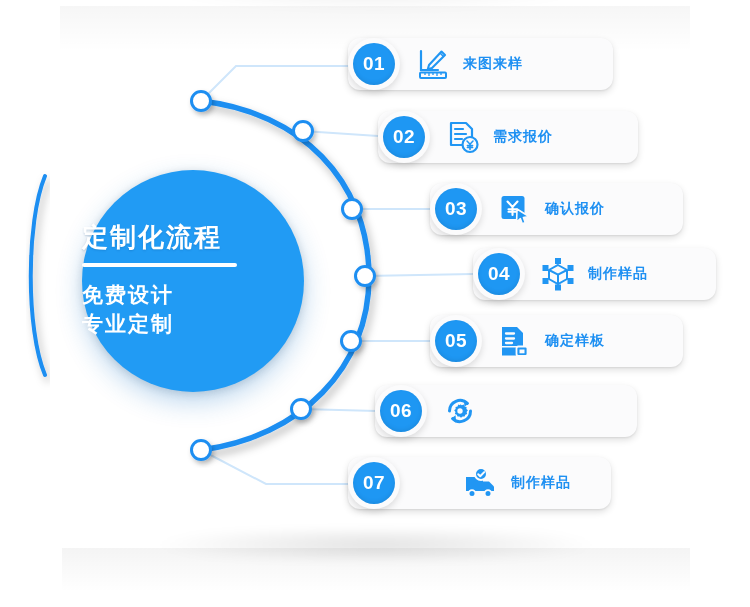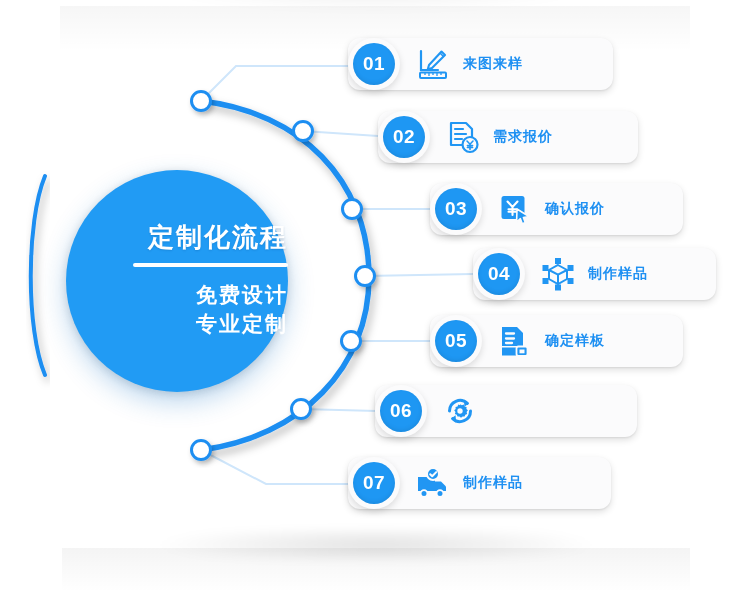--- a/index.html
+++ b/index.html
@@ -45,28 +45,28 @@
     width: 628px; height: 44px;
     background: linear-gradient(to bottom, rgba(0,0,0,0.045), rgba(0,0,0,0));
   }
 
   
   .arc-layer { position: absolute; left: 0; top: 0; width: 750px; height: 607px; }
 
   
   .hub {
     position: absolute;
-    left: 66px; top: 170px;
+    left: 82px; top: 170px;
     width: 222px; height: 222px;
     border-radius: 50%;
     background: #219bf4;
     box-shadow: 0 10px 26px rgba(30,120,200,0.30), 0 2px 8px rgba(0,0,0,0.14);
     display: flex;
     flex-direction: column;
-    align-items: flex-end;
+    align-items: flex-start;
     justify-content: center;
   }
   .hub-title {
     color: #ffffff;
     font-size: 26px;
     font-weight: bold;
     letter-spacing: 2px;
     line-height: 1;
     margin-bottom: 13px;
     text-shadow: 0 1px 2px rgba(0,60,120,0.20);
@@ -326,21 +326,21 @@
                 <path d="M27.5 17 a10.5 10.5 0 0 1 -17.8 7.6" fill="none" stroke="#2196f3" stroke-width="3" stroke-linecap="round"></path>
                 <path d="M13 28.5 l-5 -3.8 l4.6 -3.4z" fill="#2196f3"></path>
                 <path d="M17 10.2 l1.9 1 1.9 -0.7 0.8 1.9 2 0.5 -0.2 2 1.5 1.4 -1.3 1.6 0.6 2 -1.9 0.8 -0.7 1.9 -2 -0.2 -1.6 1.3 -1.5 -1.3 -2 0.2 -0.7 -1.9 -1.9 -0.8 0.6 -2 -1.3 -1.6 1.5 -1.4 -0.2 -2 2 -0.5 0.8 -1.9 1.9 0.7z" fill="#2196f3"></path>
                 <circle cx="17" cy="17" r="2.7" fill="#fbfbfc"></circle>
               </svg>
             </span>
           </div>
         </div>
       </div>
       <div class="step" style="left: 348px; top: 457px;">
-        <div class="pill-wrap" style="width: 263px;">
+        <div class="pill-wrap" style="width: 263px; gap: 48px;">
           <div class="badge-holder">
             <div class="badge">07</div>
           </div>
           <div class="pill-body">
             <span class="step-icon">
               <svg viewBox="0 0 34 34" width="34" height="34">
                 <path d="M2 11 h17 v14 h-17z" fill="#2196f3"></path>
                 <path d="M19 15.5 h6 l5 5 v4.5 h-11z" fill="#2196f3"></path>
                 <circle cx="17" cy="8" r="6" fill="#2196f3" stroke="#fbfbfc" stroke-width="2"></circle>
                 <path d="M14.2 8.2 l2 2.1 l4 -4.2" fill="none" stroke="#fbfbfc" stroke-width="2" stroke-linecap="round" stroke-linejoin="round"></path>

